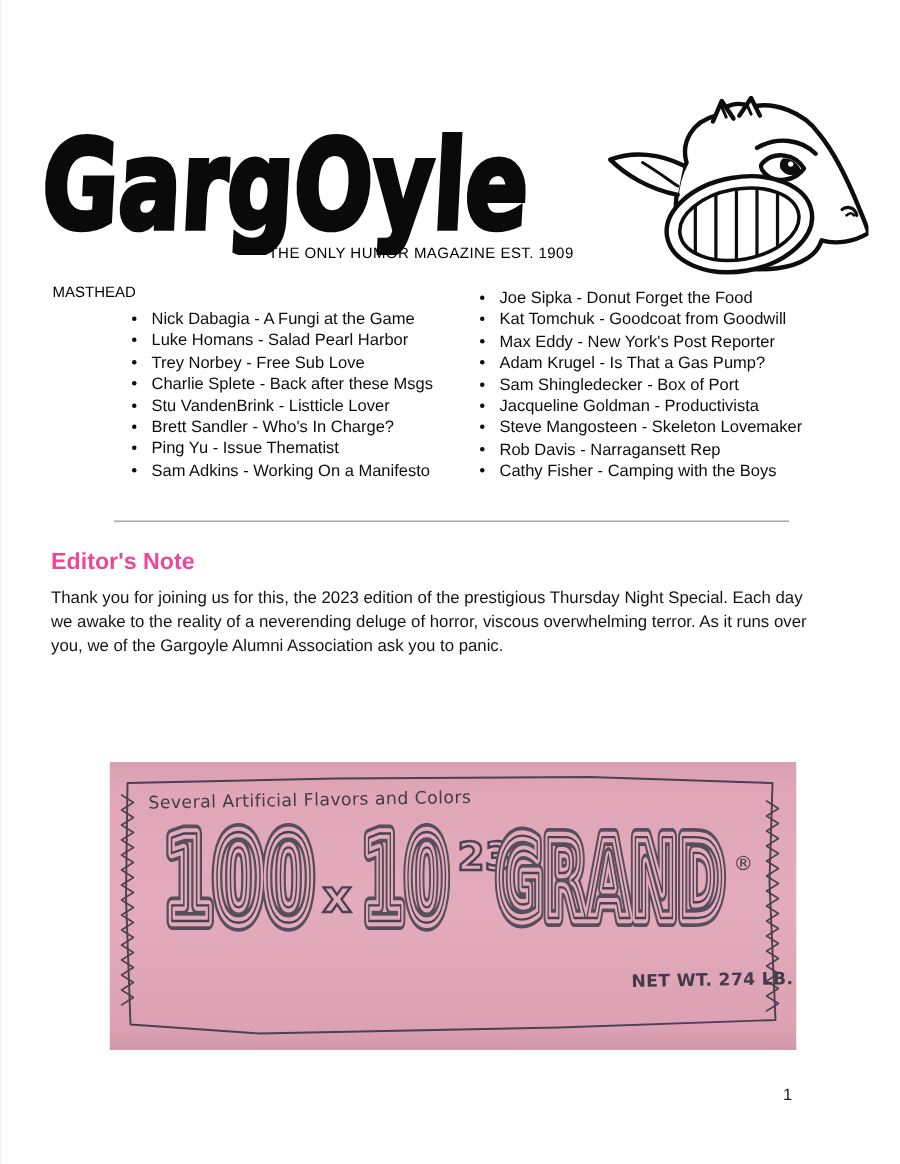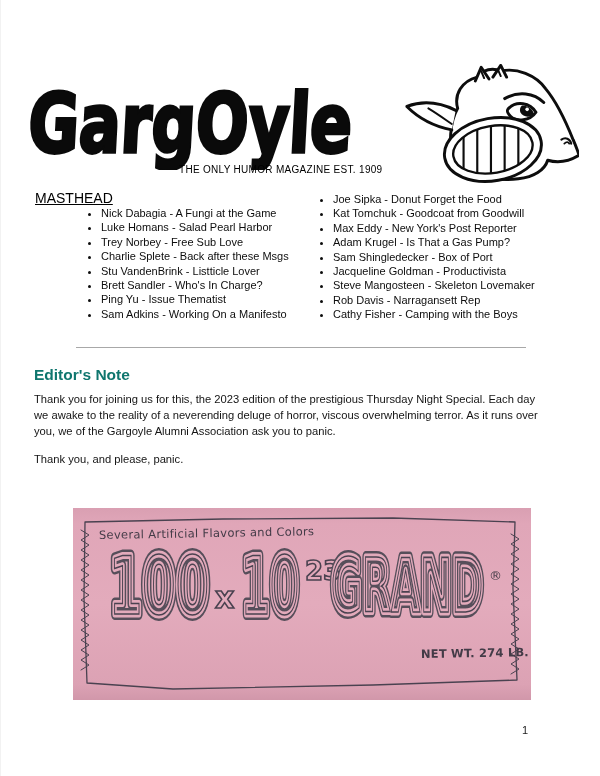--- a/index.html
+++ b/index.html
@@ -22,28 +22,28 @@
   .logo-text{
     font-family:"DejaVu Sans",sans-serif;font-weight:bold;
     fill:#0a0a0a;stroke:#0a0a0a;stroke-width:3.5;paint-order:stroke;
   }
   .tagline{
     left:163px;top:164px;width:198px;
     font-size:10px;letter-spacing:0.3px;color:#000;z-index:1;white-space:nowrap;margin-left:15px;
   }
   .mascot-svg{left:398px;top:64px;z-index:1;}
   
-  .masthead-title{left:34px;top:190px;font-size:14px;color:#000;z-index:1;text-decoration:underline;}
+  .masthead-title{left:34px;top:190px;font-size:10px;color:#000;z-index:1;}
   ul.mh{list-style:disc;margin:0;padding-left:16px;z-index:1;}
   ul.mh li{font-size:11px;line-height:14.4px;color:#0d0d0d;}
   .mh-left{left:84px;top:206px;}
   .mh-right{left:316px;top:192px;}
   .divider{left:75px;top:347px;width:450px;height:0;border-top:1.5px solid #a8a8a8;z-index:1;}
   
-  .note-title{left:33px;top:366px;font-size:15.5px;font-weight:bold;color:#0f766e;z-index:1;}
+  .note-title{left:33px;top:366px;font-size:15.5px;font-weight:bold;color:#ec4899;z-index:1;}
   .note-p1{left:33px;top:392px;width:516px;font-size:11.2px;line-height:15.9px;color:#141414;z-index:1;}
   .note-p2{left:33px;top:452px;width:516px;font-size:11.2px;line-height:15.9px;color:#141414;z-index:1;}
   
   .figure-svg{left:72px;top:508px;z-index:1;}
   .pencil{stroke:#4a4250;fill:none;stroke-linecap:round;stroke-linejoin:round;}
   .bubble{font-family:"DejaVu Sans",sans-serif;font-weight:bold;fill:none;}
   .blob{stroke:#564e5a;stroke-width:12;stroke-linejoin:round;}
   .carve{stroke:#e2aabb;stroke-width:7;stroke-linejoin:round;}
   .lineo{stroke:#4a4250;stroke-width:1.6;}
   .hand{font-family:"DejaVu Sans",sans-serif;fill:#433b47;}
@@ -120,21 +120,20 @@
     <li>Stu VandenBrink - Listticle Lover</li>
     <li>Brett Sandler - Who's In Charge?</li>
     <li>Ping Yu - Issue Thematist</li>
     <li>Sam Adkins - Working On a Manifesto</li>
   </ul>
 
   <div class="abs divider content"></div>
 
   <div class="abs note-title content">Editor's Note</div>
   <div class="abs note-p1 content">Thank you for joining us for this, the 2023 edition of the prestigious Thursday Night Special. Each day we awake to the reality of a neverending deluge of horror, viscous overwhelming terror. As it runs over you, we of the Gargoyle Alumni Association ask you to panic.</div>
-  <div class="abs note-p2 content">Thank you, and please, panic.</div>
 
   <svg class="abs figure-svg content" width="458" height="192" viewBox="0 0 458 192">
     <defs>
       <linearGradient id="paper" x1="0" y1="0" x2="0" y2="1">
         <stop offset="0" stop-color="#d99fb2"></stop>
         <stop offset="0.08" stop-color="#e0a6b8"></stop>
         <stop offset="0.5" stop-color="#e3abbc"></stop>
         <stop offset="0.92" stop-color="#dca2b4"></stop>
         <stop offset="1" stop-color="#d197aa"></stop>
       </linearGradient>

